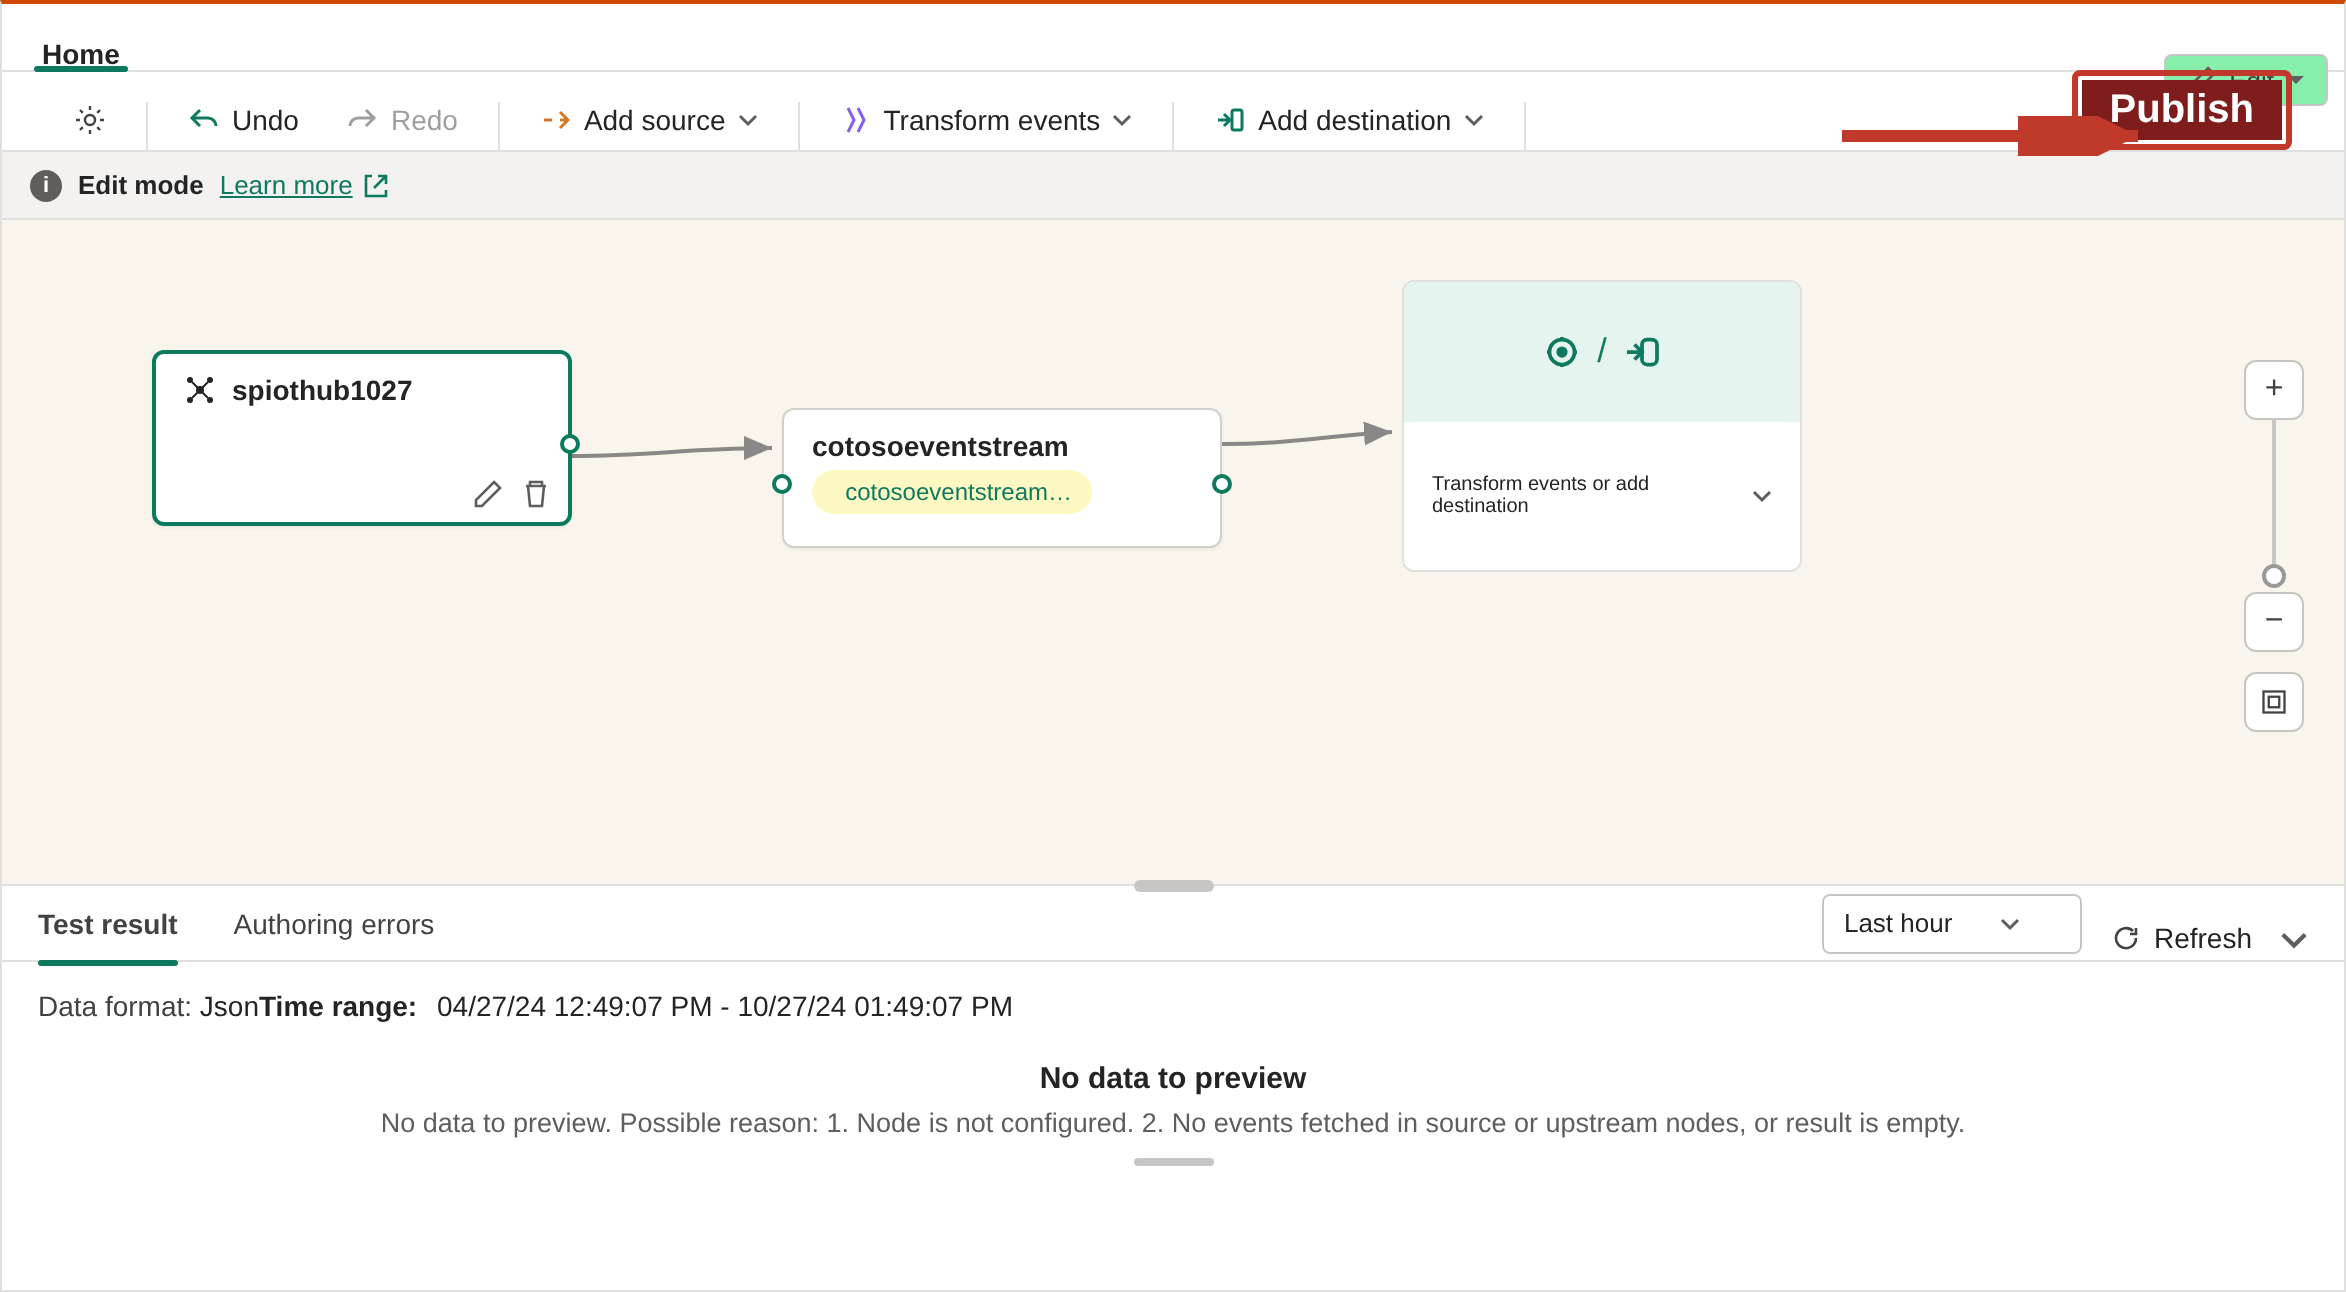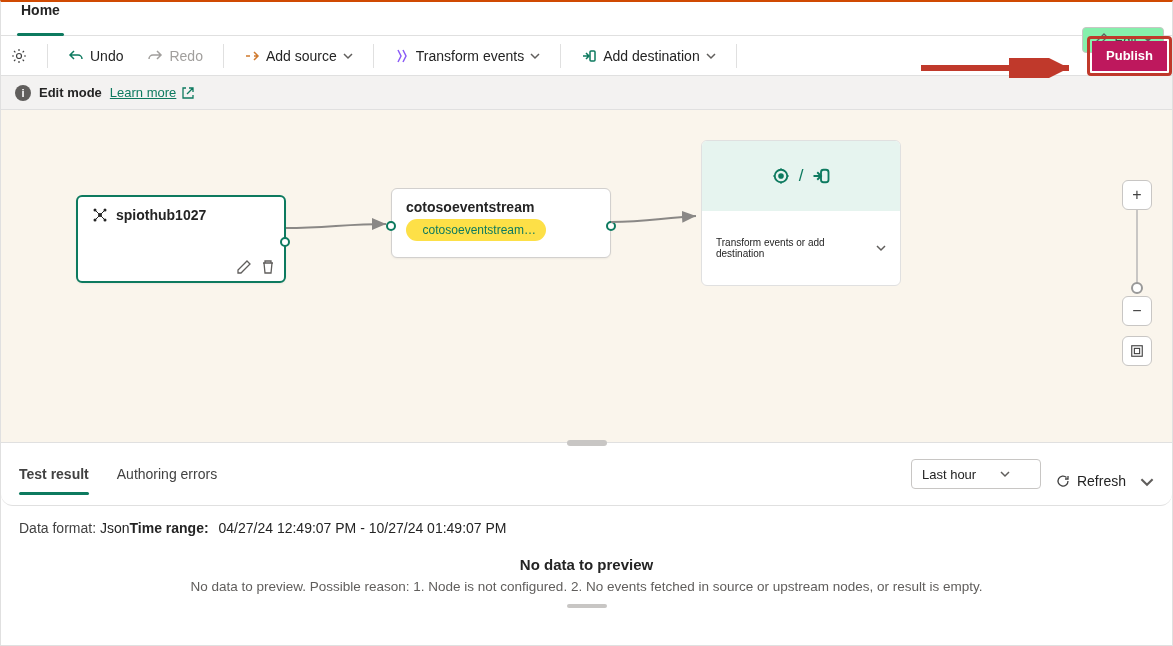--- a/index.html
+++ b/index.html
@@ -1,66 +1,66 @@
 <!DOCTYPE html>
 <html><head>
 <meta charset="utf-8">
 <style>
   * { box-sizing: border-box; margin: 0; padding: 0; font-family: "Segoe UI", -apple-system, sans-serif; }
   body { background: #fff; width: 1173px; height: 646px; overflow: hidden; font-size: 13px; color: #242424; border: 1px solid #e0e0e0; border-top: 2px solid #d04a02; position: relative; }
 
   
   .top-bar { display: flex; align-items: center; justify-content: space-between; height: 34px; padding: 0 8px; border-bottom: 1px solid #e0e0e0; }
   .top-tabs { display: flex; align-items: center; height: 100%; }
-  .top-tab { padding: 0 12px; height: 100%; display: flex; align-items: flex-start; font-size: 14px; font-weight: 600; position: relative; cursor: pointer; }
+  .top-tab { padding: 0 12px; height: 100%; display: flex; align-items: flex-end; font-size: 14px; font-weight: 600; position: relative; cursor: pointer; }
   .top-tab.active::after { content:""; position:absolute; left:8px; right:8px; bottom:-1px; height:3px; background:#0d7a5f; border-radius:2px; }
   .edit-btn { display:flex; align-items:center; gap:6px; border:1px solid #c8c6c4; background:#86efac; height:26px; padding:0 10px; border-radius:4px; cursor:pointer; color:#424242; font-size:13px;margin-top:43px; }
 
   
-  .toolbar { display:flex; align-items:center; height:40px; padding:0 0; border-bottom:1px solid #e0e0e0; gap:4px; }
+  .toolbar { display:flex; align-items:flex-end; height:40px; padding:0 26px; border-bottom:1px solid #e0e0e0; gap:4px; }
   .tb-btn { display:flex; align-items:center; gap:6px; padding:0 10px; height:30px; background:transparent; border:none; cursor:pointer; font-size:14px; color:#242424; border-radius:4px; }
   .tb-btn.disabled { color:#a19f9d; cursor:default; }
   .tb-sep { width:1px; height:24px; background:#e0e0e0; margin:0 6px; }
   .caret { width:10px; height:10px; display:inline-block; }
-  .publish-btn { margin-left:auto; background:#be185d; color:#fff; font-weight:600; border:none; height:30px; padding:0 14px; border-radius:0; cursor:pointer; font-size:13px; position:relative; }
+  .publish-btn { margin-left:auto; background:#7f1d1d; color:#fff; font-weight:600; border:none; height:30px; padding:0 14px; border-radius:0; cursor:pointer; font-size:20px; position:relative; }
   .publish-wrap { position:relative; margin-left:auto; padding:2px; border:3px solid #c0392b; border-radius:4px; }
   .arrow-red { position:absolute; top:56px; left:920px; width:160px; height:20px; pointer-events:none; }
 
   
   .infobar { display:flex; align-items:center; gap:8px; height:34px; padding:0 14px; background:#f3f2f1; border-bottom:1px solid #e0e0e0; font-size:13px; }
   .infobar .mode { font-weight:600; }
   .infobar a { color:#0d7a5f; text-decoration:underline; display:flex; align-items:center; gap:4px; }
   .info-icon { width:16px; height:16px; border-radius:50%; background:#605e5c; color:#fff; display:flex; align-items:center; justify-content:center; font-size:11px; font-weight:700; }
 
   
   .canvas { position:relative; height:332px; background:#faf5ec; }
   .node { position:absolute; background:#fff; border:1px solid #d2d0ce; border-radius:6px; box-shadow:0 1px 2px rgba(0,0,0,.05); padding:10px 14px; }
   .node.selected { border:2px solid #0d7a5f; }
   .node-title { font-weight:600; font-size:14px; margin-bottom:4px; display:flex; align-items:center; gap:8px; }
-  .node-chip { display:inline-flex; align-items:center; gap:6px; background:#fde047; border-radius:12px; padding:4px 10px; font-size:12px; color:#0d7a5f; max-width:140px; }
+  .node-chip { display:inline-flex; align-items:center; gap:6px; background:#fef9c3; border-radius:12px; padding:4px 10px; font-size:12px; color:#0d7a5f; max-width:140px; }
   .node-actions { position:absolute; bottom:6px; right:8px; display:flex; gap:8px; color:#605e5c; }
   .port { width:10px; height:10px; border:2px solid #0d7a5f; background:#fff; border-radius:50%; position:absolute; }
 
   .big-node { position:absolute; width:200px; border:1px solid #e0e0e0; border-radius:6px; background:#fff; overflow:hidden; }
   .big-node-top { background:#e6f4ef; height:70px; display:flex; align-items:center; justify-content:center; gap:8px; color:#0d7a5f; font-size:17px; }
   .big-node-bottom { padding:26px 14px; display:flex; align-items:center; justify-content:space-between; font-size:10px; }
 
   svg.edge { position:absolute; overflow:visible; pointer-events:none; }
 
   
   .zoom { position:absolute; right:20px; top:70px; display:flex; flex-direction:column; align-items:center; gap:0; }
   .zbtn { width:30px; height:30px; border:1px solid #c8c6c4; background:#fff; border-radius:6px; display:flex; align-items:center; justify-content:center; cursor:pointer; font-size:16px; color:#424242; }
   .zline { width:2px; height:80px; background:#c8c6c4; position:relative; }
   .zdot { width:12px; height:12px; border:2px solid #999; background:#fff; border-radius:50%; position:absolute; left:-5px; top:72px; }
 
   .handle { position:absolute; left:50%; transform:translateX(-50%); bottom:-4px; width:40px; height:6px; background:#c8c6c4; border-radius:3px; }
 
   
   .bottom { border-top:1px solid #e0e0e0; height:205px; display:flex; flex-direction:column; }
-  .bottom-tabs { display:flex; align-items:center; height:63px; padding:0 18px; gap:28px; border-bottom:1px solid #e0e0e0;border-radius:12px; }
+  .bottom-tabs { display:flex; align-items:center; height:38px; padding:0 18px; gap:28px; border-bottom:1px solid #e0e0e0; }
   .btab { font-size:14px; font-weight:600; padding:12px 0; position:relative; cursor:pointer; color:#424242; }
   .btab.active::after { content:""; position:absolute; left:0; right:0; bottom:-1px; height:3px; background:#0d7a5f; border-radius:2px; }
   .bottom-tabs-right { margin-left:auto; display:flex; align-items:flex-end; gap:14px; }
   .select { border:1px solid #c8c6c4; border-radius:4px; height:30px; padding:0 30px 0 10px; background:#fff; font-size:13px; cursor:pointer; display:flex; align-items:center; gap:6px; min-width:130px; justify-content:space-between; }
   .refresh { display:flex; align-items:center; gap:6px; cursor:pointer; font-size:14px; }
 
   .meta-row { display:flex; align-items:center; padding:14px 18px; font-size:14px; }
   .meta-row .lbl { color:#424242; }
   .meta-row .val { color:#242424; }
   .meta-row .bold { font-weight:600; }
@@ -166,21 +166,21 @@
   <a href="#">
     <span>Learn more</span>
     <svg class="ico" viewBox="0 0 16 16" fill="none" stroke="#0d7a5f" stroke-width="1.3">
         <path d="M6 3H3v10h10v-3M9 3h4v4M13 3L7 9"></path>
       </svg>
   </a>
 </div>
 
 <div class="canvas">
 
-  <div class="node selected" style="left:75px; top:85px; width:210px; height:88px;">
+  <div class="node selected" style="left:75px; top:65px; width:210px; height:88px;">
     <div class="node-title">
       <svg class="ico" viewBox="0 0 16 16" fill="#242424">
           <circle cx="3" cy="3" r="1.5"></circle>
           <circle cx="13" cy="3" r="1.5"></circle>
           <circle cx="8" cy="8" r="2"></circle>
           <circle cx="3" cy="13" r="1.5"></circle>
           <circle cx="13" cy="13" r="1.5"></circle>
           <path d="M4 4l3 3M12 4l-3 3M4 12l3-3M12 12l-3-3" stroke="#242424" stroke-width="1"></path>
         </svg>
       <span>spiothub1027</span>
@@ -189,21 +189,21 @@
       <svg class="ico" viewBox="0 0 16 16" fill="none" stroke="#605e5c" stroke-width="1.3">
           <path d="M11 2l3 3-9 9H2v-3l9-9z"></path>
         </svg>
       <svg class="ico" viewBox="0 0 16 16" fill="none" stroke="#605e5c" stroke-width="1.3">
           <path d="M3 4h10M5 4V2h6v2M4 4l1 10h6l1-10"></path>
         </svg>
     </div>
     <div class="port" style="right:-6px; top:40px;"></div>
   </div>
 
-  <div class="node" style="left:390px; top:78px; width:220px; height:70px;">
+  <div class="node" style="left:390px; top:94px; width:220px; height:70px;">
     <div class="node-title">
       <span>cotosoeventstream</span>
     </div>
     <div class="node-chip">
       <svg style="width:12px;height:12px" viewBox="0 0 16 16" fill="none" stroke="#0d7a5f" stroke-width="1.5">
           <path d="M2 5c3 0 3 6 6 6s3-6 6-6"></path>
         </svg>
       <span>cotosoeventstream…</span>
     </div>
     <div class="port" style="left:-6px; top:32px;"></div>

